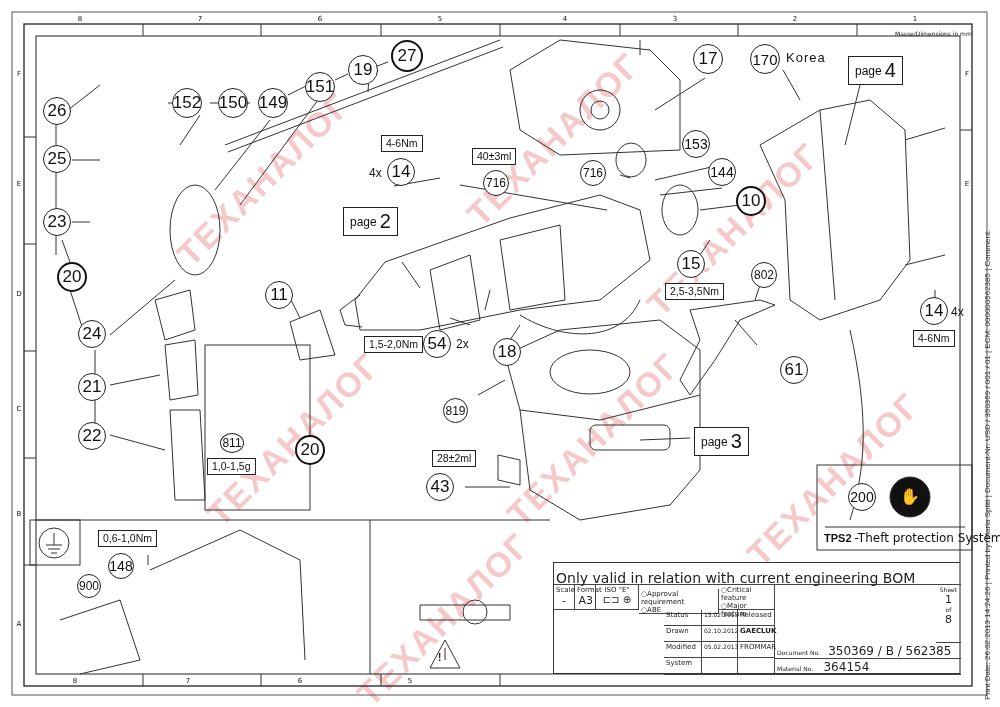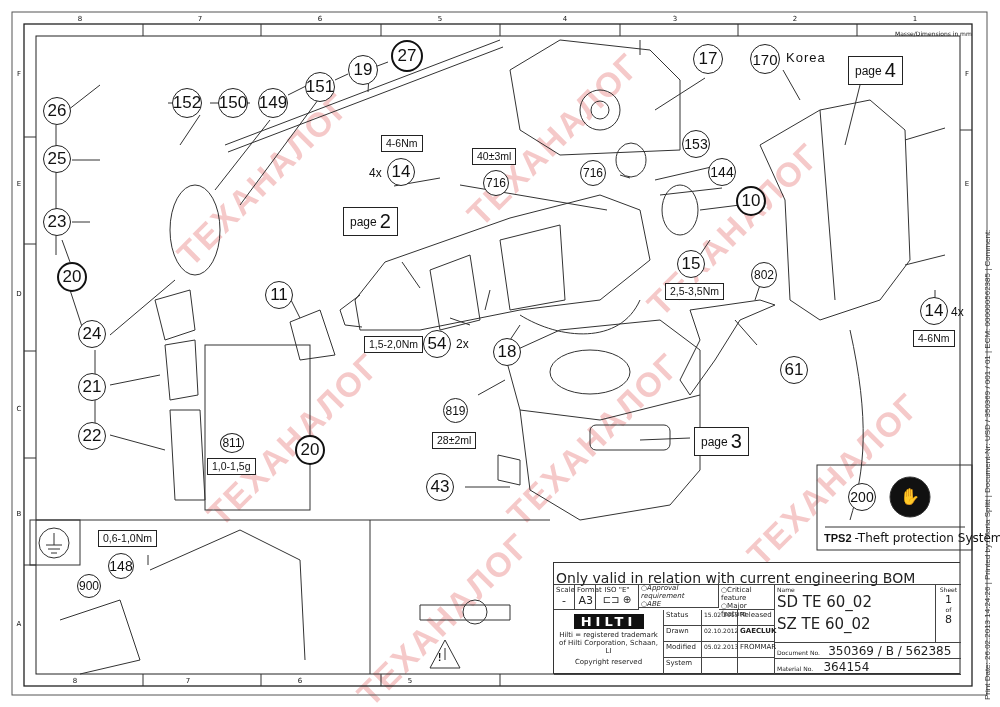--- a/index.html
+++ b/index.html
@@ -224,21 +224,21 @@
 <div class="bubble sm" style="left:77px;top:574px;width:24px;height:24px;">900</div>
 
 <div class="tag" style="left:381px;top:135px;">4-6Nm</div>
 <div class="mult" style="left:369px;top:166px;">4x</div>
 <div class="tag" style="left:472px;top:148px;">40±3ml</div>
 <div class="tag" style="left:665px;top:283px;">2,5-3,5Nm</div>
 <div class="mult" style="left:951px;top:305px;">4x</div>
 <div class="tag" style="left:913px;top:330px;">4-6Nm</div>
 <div class="tag" style="left:364px;top:336px;">1,5-2,0Nm</div>
 <div class="mult" style="left:456px;top:337px;">2x</div>
-<div class="tag" style="left:432px;top:432px;">28±2ml</div>
+<div class="tag" style="left:432px;top:450px;">28±2ml</div>
 <div class="tag" style="left:207px;top:458px;">1,0-1,5g</div>
 <div class="tag" style="left:98px;top:530px;">0,6-1,0Nm</div>
 
 <div class="pagebox" style="left:343px;top:207px;">
   <span>page</span><b>2</b>
 </div>
 <div class="pagebox" style="left:694px;top:427px;">
   <span>page</span><b>3</b>
 </div>
 <div class="pagebox" style="left:848px;top:56px;">
@@ -261,54 +261,43 @@
     <div style="font-size:11px;text-align:center;">-</div>
   </div>
   <div class="tb-cell" style="left:21px;top:22px;width:21px;height:25px;">
     <div>Format</div>
     <div style="font-size:11px;text-align:right;">A3</div>
   </div>
   <div class="tb-cell" style="left:42px;top:22px;width:43px;height:25px;">
     <div style="text-align:center;">ISO "E"</div>
     <div style="font-size:10px;text-align:center;">⊏⊐ ⊕</div>
   </div>
-  <div class="tb-cell" style="left:85px;top:20px;width:80px;height:25px;font-style:italic;">
+  <div class="tb-cell" style="left:85px;top:26px;width:80px;height:25px;">
     <div>○<span>Approval requirement</span></div>
     <div>○<span>ABE</span></div>
   </div>
   <div class="tb-cell" style="left:165px;top:22px;width:56px;height:25px;">
     <div>○<span>Critical feature</span></div>
     <div>○<span>Major feature</span></div>
   </div>
 
-  <div class="tb-cell" style="left:0;top:47px;width:110px;height:65px;text-align:center;">
-    <div style="background:#111;color:#fff;font-weight:bold;font-size:13px;letter-spacing:4px;margin:3px auto 2px;width:70px;">HILTI</div>
-    <div>Hilti = registered trademark</div>
-    <div>of Hilti Corporation, Schaan, LI</div>
-    <div style="margin-top:3px;">Copyright reserved</div>
-  </div>
 
   <div class="tb-cell" style="left:110px;top:47px;width:38px;height:16px;">Status</div>
   <div class="tb-cell" style="left:148px;top:47px;width:36px;height:16px;font-size:6px;">15.02.2013</div>
   <div class="tb-cell" style="left:184px;top:47px;width:37px;height:16px;">Released</div>
   <div class="tb-cell" style="left:110px;top:63px;width:38px;height:16px;">Drawn</div>
   <div class="tb-cell" style="left:148px;top:63px;width:36px;height:16px;font-size:6px;">02.10.2012</div>
   <div class="tb-cell" style="left:184px;top:63px;width:37px;height:16px;font-weight:bold;">GAECLUK</div>
   <div class="tb-cell" style="left:110px;top:79px;width:38px;height:16px;">Modified</div>
   <div class="tb-cell" style="left:148px;top:79px;width:36px;height:16px;font-size:6px;">05.02.2013</div>
   <div class="tb-cell" style="left:184px;top:79px;width:37px;height:16px;">FROMMAR</div>
   <div class="tb-cell" style="left:110px;top:95px;width:38px;height:17px;">System</div>
   <div class="tb-cell" style="left:148px;top:95px;width:36px;height:17px;"></div>
   <div class="tb-cell" style="left:184px;top:95px;width:37px;height:17px;"></div>
 
-  <div class="tb-cell" style="left:221px;top:22px;width:161px;height:58px;">
-    <div style="font-size:6px;">Name</div>
-    <div style="font-size:15px;">SD TE 60_02</div>
-    <div style="font-size:15px;margin-top:4px;">SZ TE 60_02</div>
-  </div>
   <div class="tb-cell" style="left:382px;top:22px;width:25px;height:58px;text-align:center;border-right:none;">
     <div style="font-size:6px;">Sheet</div>
     <div style="font-size:11px;">1</div>
     <div style="font-size:6px;">of</div>
     <div style="font-size:11px;">8</div>
   </div>
   <div class="tb-cell" style="left:221px;top:80px;width:186px;height:16px;border-right:none;">
     <span style="font-size:6px;">Document No.</span>
     <span style="font-size:12px;margin-left:6px;">350369 / B / 562385</span>
   </div>

